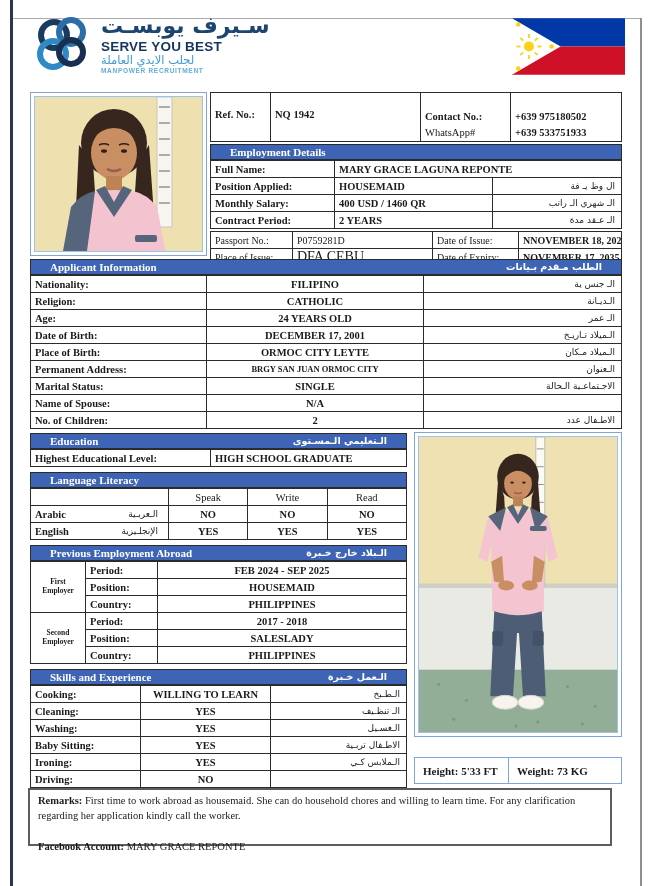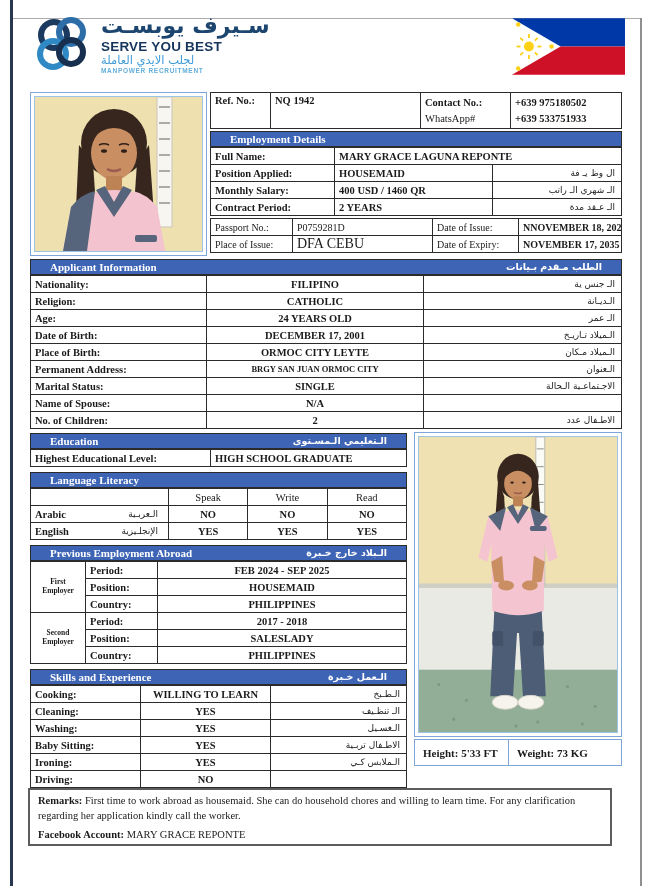--- a/index.html
+++ b/index.html
@@ -42,37 +42,37 @@
     background:var(--header-blue);color:#fff;font-weight:bold;font-size:11px;
     padding:1px 19px;display:flex;justify-content:space-between;align-items:center;
     border:1px solid #2b2b2b;height:16px;line-height:1;
   }
   .bar .bar-ar{font-family:"DejaVu Sans",sans-serif;font-size:9.5px;font-weight:bold;}
 
   
   .portrait-box{position:absolute;left:30px;top:92px;width:177px;height:164px;border:1px solid var(--frame-blue);padding:3px;background:#fff;}
   .portrait-inner{width:100%;height:100%;border:1px solid #9DC3E6;overflow:hidden;}
   .top-tables{position:absolute;left:210px;top:92px;width:412px;}
-  .contact-table td{height:36px;vertical-align:top;padding-top:2px;}
+  .contact-table td{height:36px;vertical-align:top;padding-top:16px;}
   .contact-table .two-line div{line-height:16px;}
   .emp-gap{height:2px;}
   .passport-table td{font-size:10px;font-weight:normal;}
   .passport-table .v2{font-weight:bold;}
   .passport-table .v1sm{font-size:14px;}
 
   .applicant-section{position:absolute;left:30px;top:259px;width:592px;}
 
   .left-col{position:absolute;left:30px;top:433px;width:377px;}
   .section{margin-bottom:5px;}
   .tiny{font-size:7.5px;font-weight:bold;text-align:center;line-height:1.15;white-space:normal;}
 
   .right-col{position:absolute;left:414px;top:432px;width:208px;}
   .fullphoto-box{border:1px solid var(--frame-blue);padding:3px;background:#fff;height:305px;}
   .fullphoto-inner{width:100%;height:100%;border:1px solid #9DC3E6;overflow:hidden;}
-  .meas-table{margin-top:2px;}
+  .meas-table{margin-top:20px;}
   .meas-table td{border:1px solid var(--frame-blue);height:26px;font-weight:bold;font-size:11px;padding-left:8px;}
 
   .remarks-box{
     position:absolute;left:28px;top:788px;width:584px;height:58px;
     border:2px solid #5d5d5d;padding:3px 8px;font-size:10.5px;line-height:1.45;
   }
   .remarks-box b{font-weight:bold;}
 </style>
 </head>
 <body>
@@ -510,16 +510,16 @@
       <td><span>Weight:</span> <span>73 KG</span></td>
     </tr>
   </tbody>
     </table>
 </div>
 
 <div class="remarks-box">
   <div>
     <b>Remarks:</b> <span>First time to work abroad as housemaid. She can do household chores and willing to learn time. For any clarification regarding her application kindly call the worker.</span>
   </div>
-  <div style="margin-top:4px">
+  <div style="margin-top:16px">
     <b>Facebook Account:</b> <span>MARY GRACE REPONTE</span>
   </div>
 </div>
 
 </body></html>

